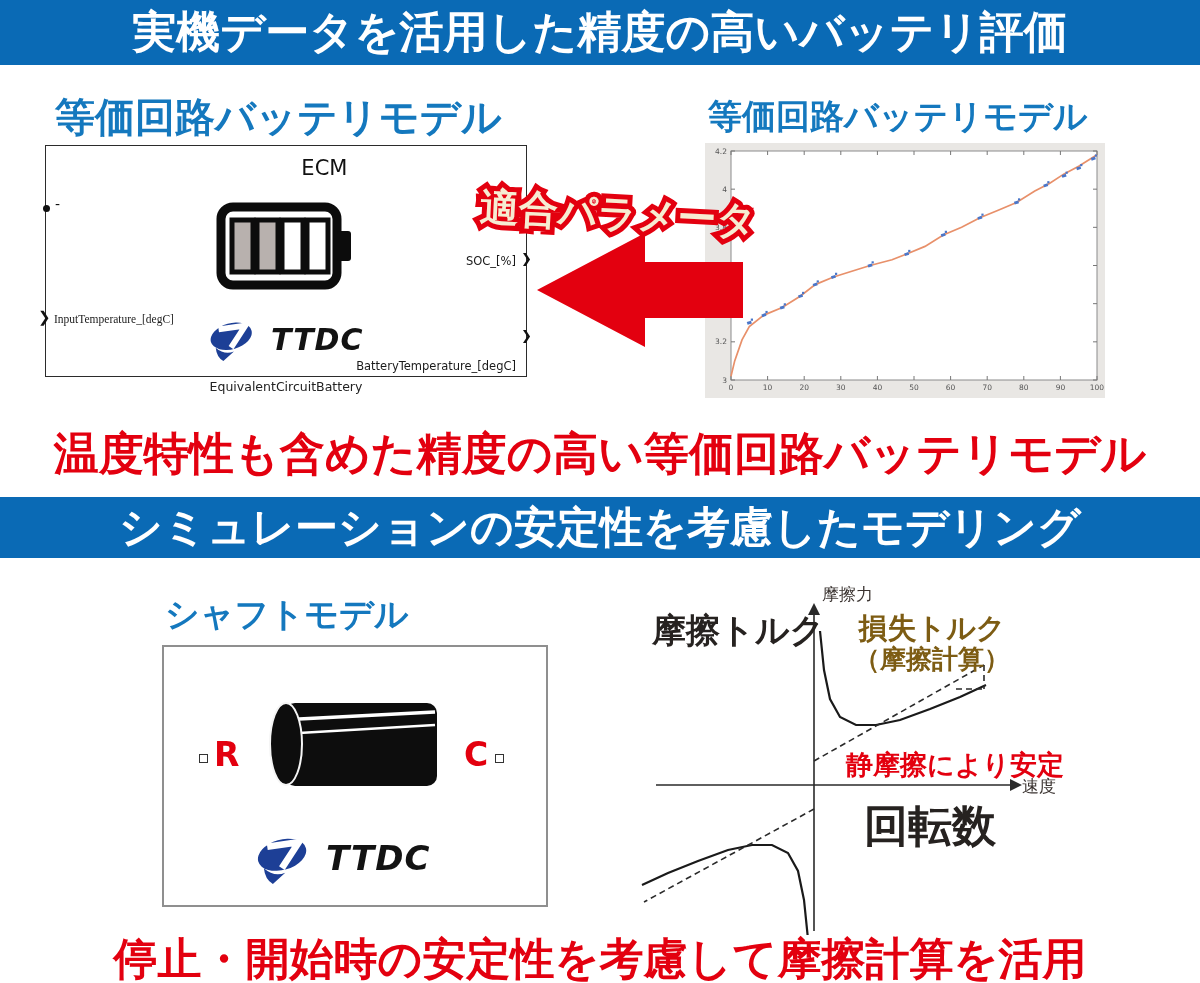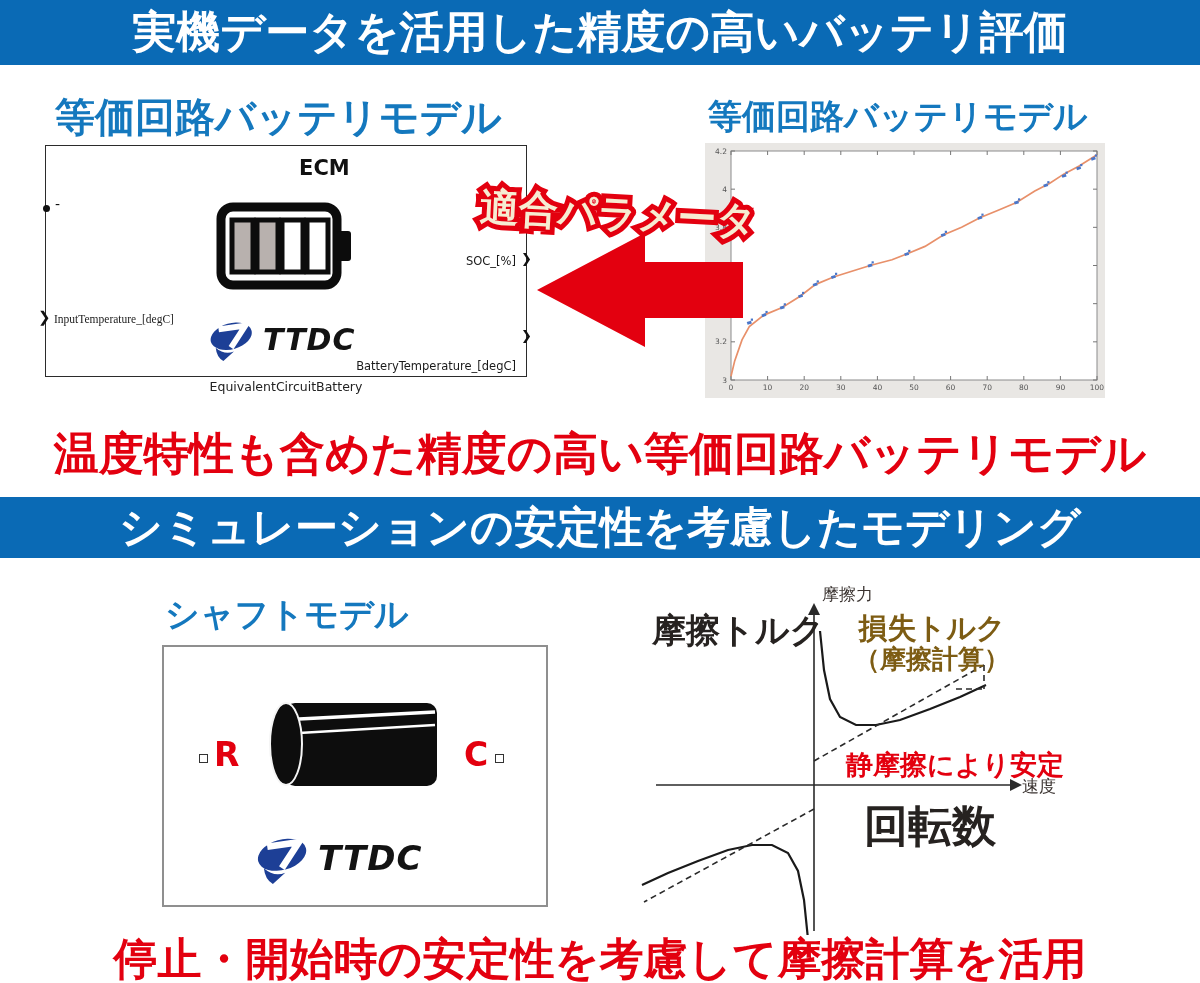--- a/index.html
+++ b/index.html
@@ -31,23 +31,23 @@
 
   .red-line{left:0;width:1200px;text-align:center;color:var(--red);
     font-weight:800;white-space:nowrap;}
   .mid-line{top:424px;font-size:45px;}
   .bottom-line{top:930px;font-size:44px;}
 
   
   .ecm-box{left:45px;top:145px;width:482px;height:232px;background:#fff;
     border:1.5px solid #2b2b2b;}
   .ecm-title{position:absolute;left:58%;top:10px;transform:translateX(-50%);
-    font-size:21px;font-weight:700;color:#111;}
+    font-size:21px;font-weight:400;color:#111;}
   .battery-svg{position:absolute;left:170px;top:56px;}
-  .logo{display:flex;align-items:center;gap:8px;}
+  .logo{display:flex;align-items:center;gap:16px;}
   .logo-text{font-style:italic;font-weight:900;color:#131313;letter-spacing:1px;}
   .logo-ecm{position:absolute;left:163px;top:170px;}
   .logo-ecm .logo-text{font-size:30px;}
   .port-dot{position:absolute;left:-3px;top:59px;width:7px;height:7px;
     background:#111;border-radius:50%;}
   .port-minus{position:absolute;left:9px;top:50px;font-size:14px;color:#111;}
   .port-text{font-size:11.5px;color:#1a1a1a;white-space:nowrap;}
   .chev{font-size:13px;font-weight:700;color:#111;line-height:1;}
   .p-in{left:8px;top:167px;font-family:Liberation Serif, serif;}
   .chev-in{position:absolute;left:-8px;top:164px;font-size:15px;}

